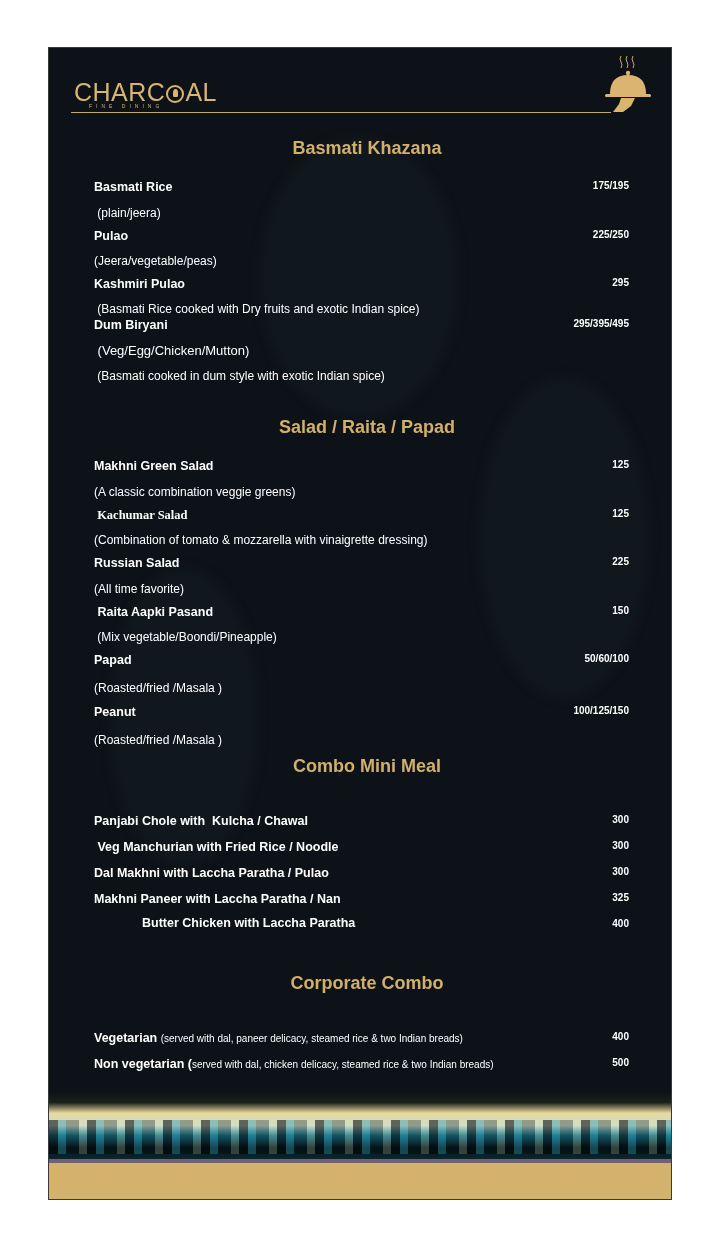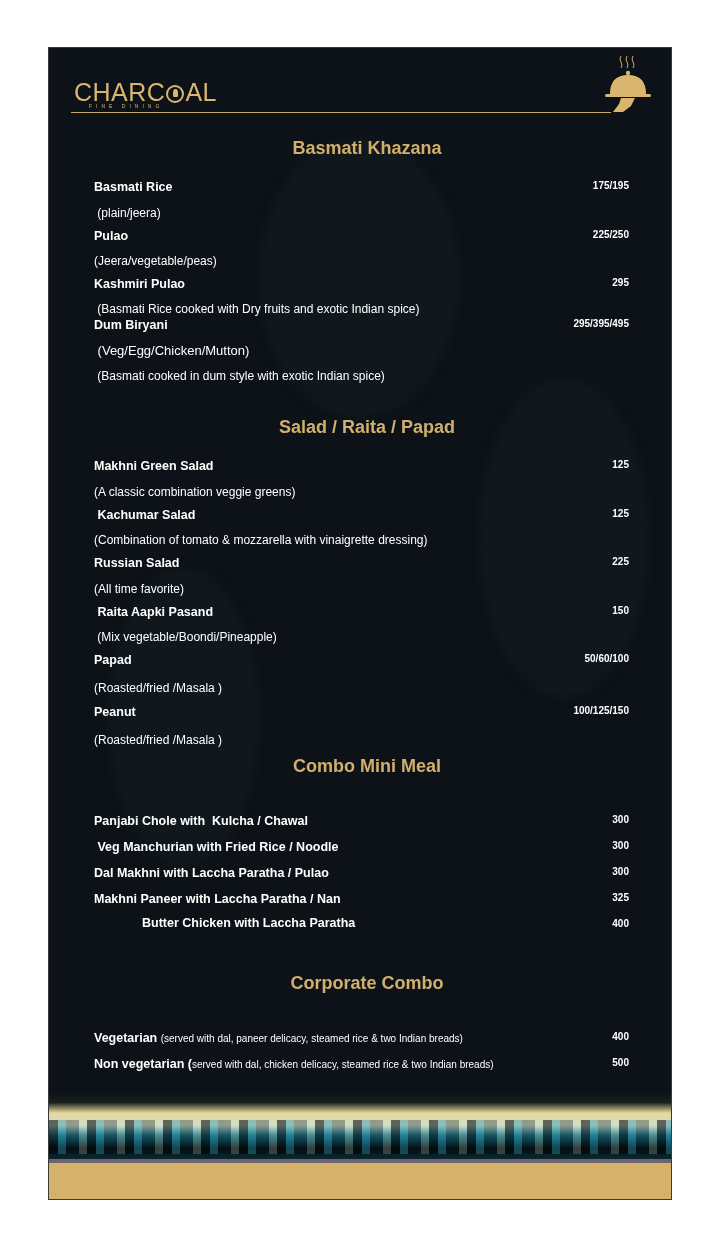--- a/index.html
+++ b/index.html
@@ -68,21 +68,21 @@
   <div class="item-desc" style="top:254px;"> (Basmati Rice cooked with Dry fruits and exotic Indian spice)</div>
   <div class="item-name" style="top:270px;">Dum Biryani</div>
   <div class="item-price" style="top:270px;">295/395/495</div>
   <div class="item-desc big" style="top:295px;"> (Veg/Egg/Chicken/Mutton)</div>
   <div class="item-desc" style="top:321px;"> (Basmati cooked in dum style with exotic Indian spice)</div>
 
   <div class="section-title" style="top:369px;">Salad / Raita / Papad</div>
   <div class="item-name" style="top:411px;">Makhni Green Salad</div>
   <div class="item-price" style="top:411px;">125</div>
   <div class="item-desc" style="top:437px;">(A classic combination veggie greens)</div>
-  <div class="item-name" style="top:460px;"> Kachumar Salad</div>
+  <div class="item-name" style="top:460px;font-family:Liberation Serif, serif;"> Kachumar Salad</div>
   <div class="item-price" style="top:460px;">125</div>
   <div class="item-desc" style="top:485px;">(Combination of tomato &amp; mozzarella with vinaigrette dressing)</div>
   <div class="item-name" style="top:508px;">Russian Salad</div>
   <div class="item-price" style="top:508px;">225</div>
   <div class="item-desc" style="top:534px;">(All time favorite)</div>
   <div class="item-name" style="top:557px;"> Raita Aapki Pasand</div>
   <div class="item-price" style="top:557px;">150</div>
   <div class="item-desc" style="top:582px;"> (Mix vegetable/Boondi/Pineapple)</div>
   <div class="item-name" style="top:605px;">Papad</div>
   <div class="item-price" style="top:605px;">50/60/100</div>

